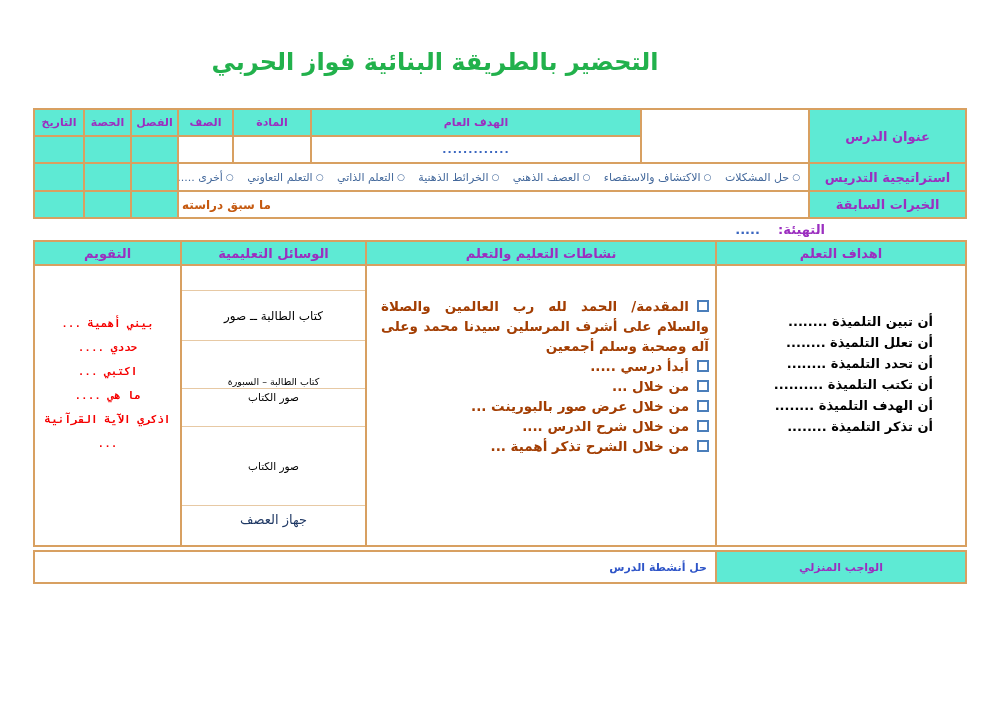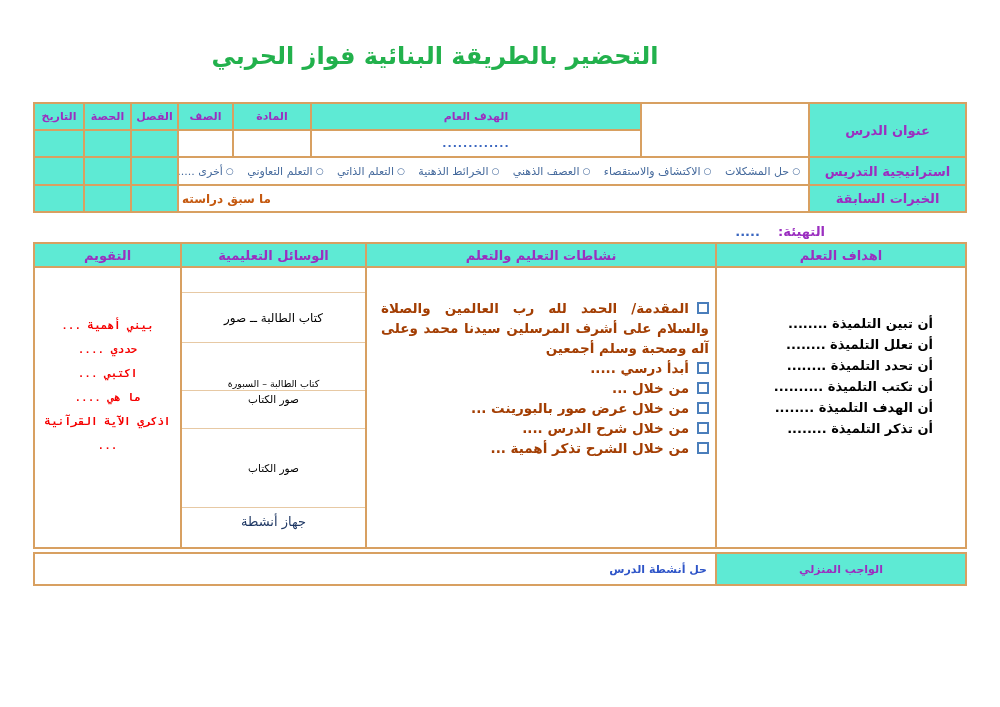--- a/index.html
+++ b/index.html
@@ -1,18 +1,18 @@
 <!DOCTYPE html>
 <html lang="ar"><head>
 <meta charset="utf-8">
 <style>
   html,body{margin:0;padding:0;background:#ffffff;}
   .page{position:relative;width:1000px;height:707px;background:#ffffff;overflow:hidden;
         font-family:"DejaVu Sans",sans-serif;}
-  .doc{position:absolute;left:33px;top:0;width:804px;}
+  .doc{position:absolute;left:33px;top:6px;width:804px;}
 
   .title{padding-top:42px;margin-bottom:32px;text-align:center;
          color:#22B14C;font-size:24px;font-weight:bold;}
 
   table.tbl{border-collapse:collapse;table-layout:fixed;width:932px;direction:rtl;}
   table.tbl td{border:2px solid #D8A061;padding:0 3px;overflow:hidden;}
 
   .peach{background:#5eead4;}
   .white{background:#ffffff;}
   .lbl{color:#9B2FC0;font-weight:bold;text-align:center;font-size:11px;}
@@ -23,21 +23,21 @@
   .top tr.r3 td{height:26px;}
   .top tr.r4 td{height:25px;}
 
   .dots-blue{color:#3A66C0;font-weight:bold;font-size:11px;text-align:center;letter-spacing:1px;}
 
   .options{color:#44699C;font-size:11px;text-align:center;white-space:nowrap;}
   .opt{margin:0 5px;display:inline-block;}
   .circ{font-size:9px;margin-left:3px;vertical-align:1px;}
   .prior{color:#C55A11;font-weight:bold;font-size:12px;text-align:left;}
 
-  .warmup{height:17px;margin:10px 0 2px;text-align:right;padding-left:10px;padding-right:12px;
+  .warmup{height:17px;margin:2px 0 2px;text-align:right;padding-left:10px;padding-right:12px;
           font-size:13px;line-height:17px;}
   .w-label{color:#9B2FC0;font-weight:bold;}
   .w-dots{color:#3A66C0;font-weight:bold;margin-right:14px;letter-spacing:1px;}
 
   .main tr.hdr td{height:22px;margin-top:48px;}
   .main tr.bodyrow td{height:233px;vertical-align:top;padding:0;}
 
   .obj-cell{padding:45px 32px 0 8px !important;}
   .obj-line{color:#000;font-weight:bold;font-size:13px;line-height:21px;text-align:right;}
 
@@ -163,21 +163,21 @@
           <div class="act"><span class="chk"></span><span>من خلال عرض صور بالبورينت ...</span></div>
           <div class="act"><span class="chk"></span><span>من خلال شرح الدرس ....</span></div>
           <div class="act"><span class="chk"></span><span>من خلال الشرح تذكر أهمية ...</span></div>
         </td>
         <td class="white aid-cell">
           <div class="aid a1"></div>
           <div class="aid a2">كتاب الطالبة ــ  صور</div>
           <div class="aid a3">كتاب الطالبة – السبورة</div>
           <div class="aid a4">صور الكتاب</div>
           <div class="aid a5">صور الكتاب</div>
-          <div class="aid a6">جهاز أنشطة</div>
+          <div class="aid a6">جهاز العصف</div>
         </td>
         <td class="white eval-cell">
           <div class="ev">بيني أهمية ...</div>
           <div class="ev">حددي ....</div>
           <div class="ev">اكتبي ...</div>
           <div class="ev">ما هي ....</div>
           <div class="ev">اذكري الآية القرآنية</div>
           <div class="ev">...</div>
         </td>
       </tr>

